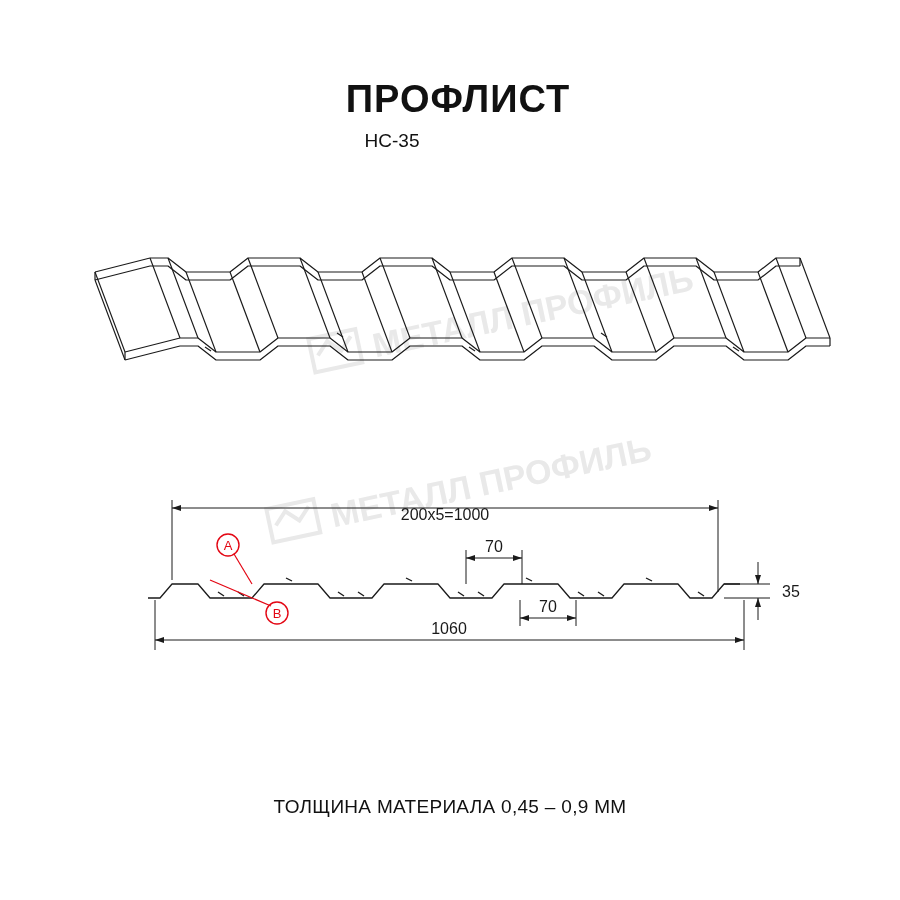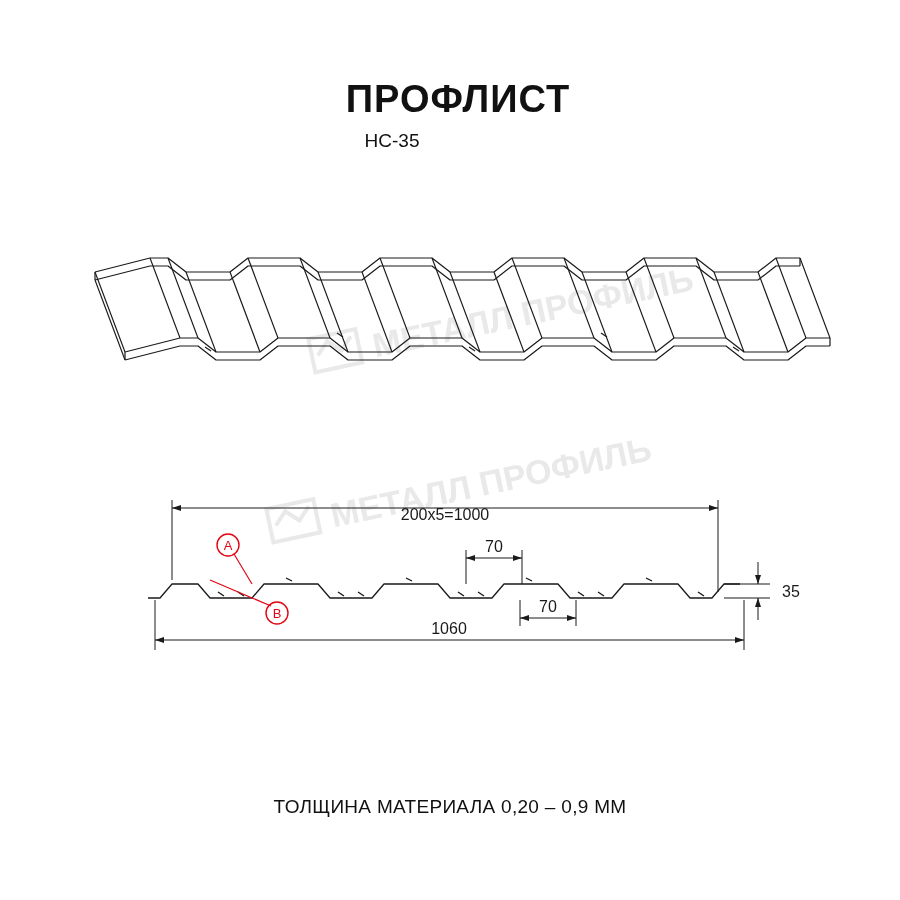--- a/index.html
+++ b/index.html
@@ -203,15 +203,15 @@
       <path d="M234 554 L252 584" stroke="#e30613" stroke-width="1.2" fill="none"></path>
     </g>
     <g>
       <circle cx="277" cy="613" r="11" fill="none" stroke="#e30613" stroke-width="1.4"></circle>
       <text x="277" y="618" font-size="13" text-anchor="middle" fill="#e30613" font-family="Liberation Sans, sans-serif">B</text>
       <path d="M271 606 L210 580" stroke="#e30613" stroke-width="1.2" fill="none"></path>
     </g>
 
   </svg>
 
-  <div class="footer">ТОЛЩИНА МАТЕРИАЛА 0,20 – 0,9 ММ</div>
+  <div class="footer">ТОЛЩИНА МАТЕРИАЛА 0,45 – 0,9 ММ</div>
 
 </div>
 
 </body></html>

